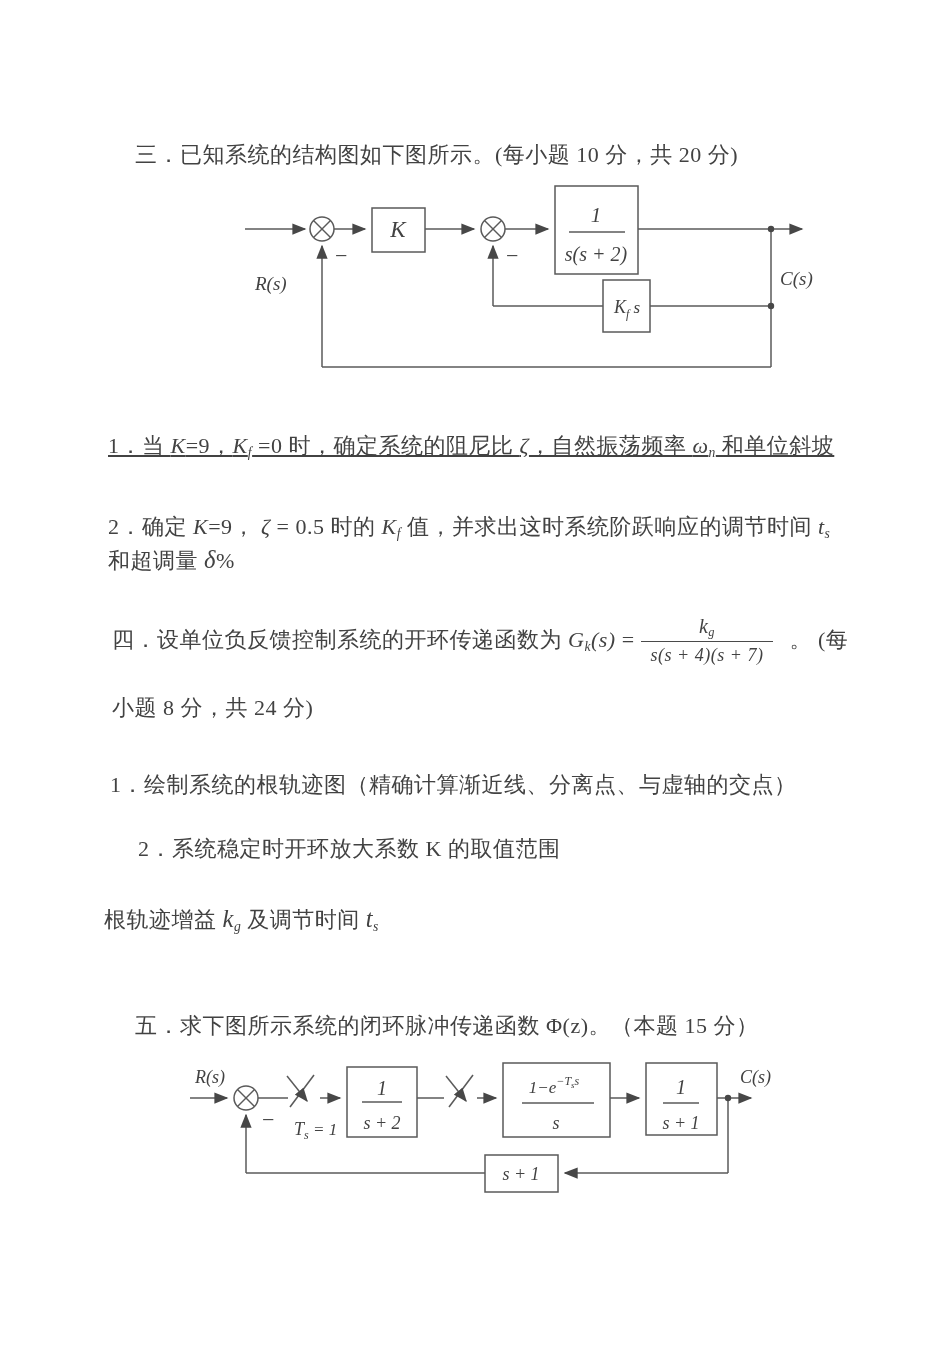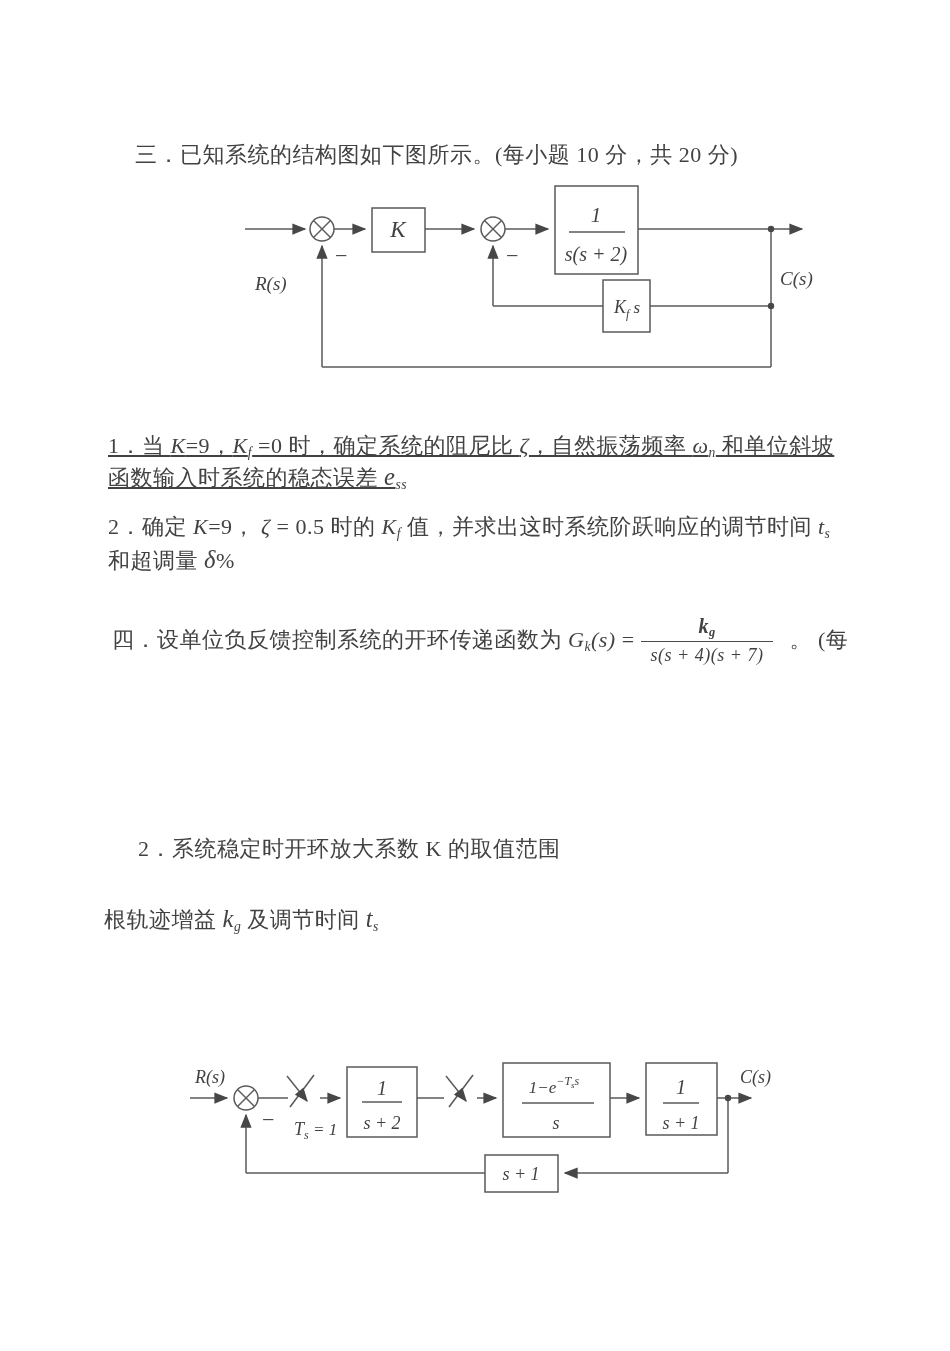--- a/index.html
+++ b/index.html
@@ -22,21 +22,21 @@
   .line{height:31px;line-height:31px;}
   .line33{height:33px;line-height:47px;}
   
   .pt-i{font-style:italic;font-family:"Liberation Serif","DejaVu Serif",serif;}
   .pt-isub{font-style:italic;font-size:0.62em;vertical-align:-0.28em;}
   .pt-ibig{font-style:italic;font-size:1.12em;}
   .pt-n{}
   
   .headrow{position:absolute;display:flex;align-items:center;}
   .frac{display:inline-flex;flex-direction:column;align-items:center;margin:0 6px;line-height:1.15;}
-  .frac .num{padding:0 6px 1px;font-size:20px;font-weight:bold;}
+  .frac .num{padding:0 6px 1px;font-size:20px;}
   .frac .den{border-top:1.7px solid #4a4a4a;padding:3px 10px 0;font-size:18px;}
   .after-frac{margin-left:10px;}
   svg{position:absolute;overflow:visible;}
   svg text{fill:#424242;font-family:"Liberation Serif","DejaVu Serif",serif;}
 </style>
 </head>
 <body>
 
 <div class="page">
 
@@ -92,41 +92,43 @@
     <text x="155" y="83" font-size="22">−</text>
     <text x="326" y="83" font-size="22">−</text>
     <text x="218" y="57" font-size="23" font-style="italic" text-anchor="middle">K</text>
     <text x="416" y="42" font-size="21" font-style="italic" text-anchor="middle">1</text>
     <text x="416" y="81" font-size="20" font-style="italic" text-anchor="middle">s(s + 2)</text>
     <text x="447" y="133" font-size="18" font-style="italic" text-anchor="middle"><tspan>K</tspan><tspan dy="5" font-size="12">f</tspan><tspan dy="-5" font-size="17"> s</tspan></text>
   </svg>
 
   <div class="txt" style="left:108px;top:430px;text-decoration:underline;">
     <div class="line"><span class="pt-n">1．当 </span><span class="pt-i">K</span><span class="pt-n">=9，</span><span class="pt-i">K</span><span class="pt-isub">f</span><span class="pt-n"> =0 时，确定系统的阻尼比 </span><span class="pt-i">ζ</span><span class="pt-n">，自然振荡频率 </span><span class="pt-i">ω</span><span class="pt-isub">n</span><span class="pt-n"> 和单位斜坡</span></div>
-    <div class="line"><span class="pt-n">函数输入时系统的稳态误差 </span><span class="pt-ibig">e</span><span class="pt-isub">ss</span></div>
   </div>
   <div class="txt" style="left:108px;top:503px;">
     <div class="line33"><span class="pt-n">2．确定 </span><span class="pt-i">K</span><span class="pt-n">=9， </span><span class="pt-i">ζ</span><span class="pt-n"> = 0.5 时的 </span><span class="pt-i">K</span><span class="pt-isub">f</span><span class="pt-n"> 值，并求出这时系统阶跃响应的调节时间 </span><span class="pt-i">t</span><span class="pt-isub">s</span></div>
     <div class="line33"><span class="pt-n">和超调量 </span><span class="pt-ibig">δ</span><span class="pt-n">%</span></div>
   </div>
 
   <div class="headrow txt" style="left:112px;top:610px;height:60px;">
     <span><span class="pt-n">四．设单位负反馈控制系统的开环传递函数为 </span><span class="pt-i">G</span><span class="pt-isub">k</span><span class="pt-i">(s)</span><span class="pt-n"> = </span></span>
     <span class="frac">
       <span class="num"><span class="pt-i">k</span><span class="pt-isub">g</span></span>
       <span class="den"><span class="pt-i">s(s + 4)(s + 7)</span></span>
     </span>
     <span class="after-frac">。 (每</span>
   </div>
+  <div class="txt" style="left:112px;top:693px;">小题 8 分，共 24 分)</div>
 
+  <div class="txt" style="left:110px;top:770px;">1．绘制系统的根轨迹图（精确计算渐近线、分离点、与虚轴的交点）</div>
   <div class="txt" style="left:110px;top:834px;margin-left:28px;">2．系统稳定时开环放大系数 K 的取值范围</div>
   <div class="txt" style="left:104px;top:895px;">
     <div class="line33"><span class="pt-n">根轨迹增益 </span><span class="pt-ibig">k</span><span class="pt-isub">g</span><span class="pt-n"> 及调节时间 </span><span class="pt-ibig">t</span><span class="pt-isub">s</span></div>
   </div>
 
+  <div class="txt" style="left:135px;top:1011px;">五．求下图所示系统的闭环脉冲传递函数 Φ(z)。（本题 15 分）</div>
 
   <svg style="left:170px;top:1055px;" width="620" height="150" viewBox="0 0 620 150">
     <defs>
       <marker id="ah2" viewBox="0 0 10 8" refX="9" refY="4" markerWidth="9.5" markerHeight="7.5" orient="auto-start-reverse">
         <path d="M0,0 L10,4 L0,8 Z" fill="#474747"></path>
       </marker>
     </defs>
     <g stroke="#5a5a5a" stroke-width="1.5" fill="none">
 
       <line x1="20" y1="43" x2="57" y2="43" marker-end="url(#ah2)"></line>

